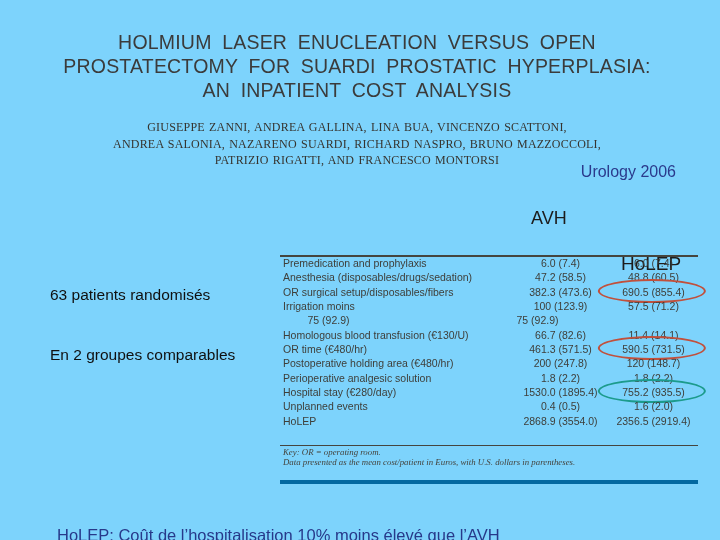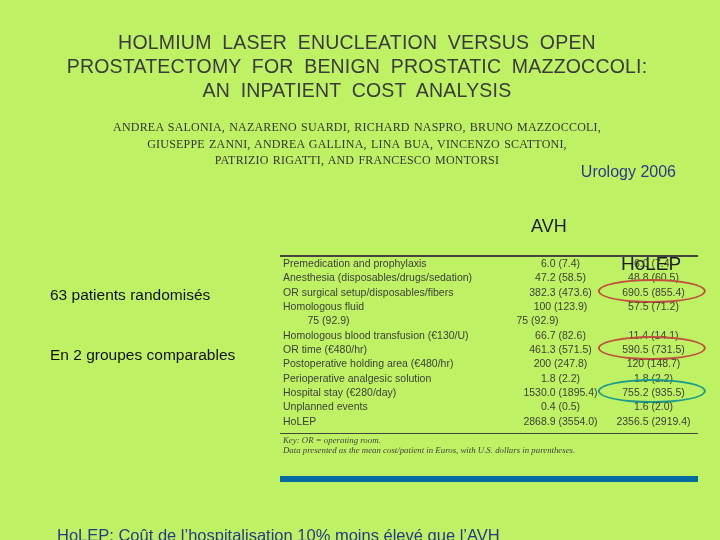--- a/index.html
+++ b/index.html
@@ -1,18 +1,18 @@
 <!DOCTYPE html>
 <html><head>
 <meta charset="utf-8">
 <style>
   html,body { margin:0; padding:0; background:#888; }
   .slide {
     position:relative; width:720px; height:540px; margin:0 auto;
-    background:#bef264; overflow:hidden;
+    background:#7dd3fc; overflow:hidden;
     font-family:"Liberation Sans", sans-serif;
   }
   
   .title-block {
     position:absolute; left:0; top:30px; width:714px;
     text-align:center; color:#3b3b3b;
     font-size:19.5px; line-height:24px; font-weight:normal;
     letter-spacing:0.2px; word-spacing:5px;
   }
   .authors-block {
@@ -20,21 +20,21 @@
     text-align:center; color:#36342f;
     font-family:"Liberation Serif", serif;
     font-size:12px; line-height:16.5px; letter-spacing:0.2px; word-spacing:1px;
   }
   .journal-ref {
     position:absolute; top:163px; right:44px;
     color:#2B3A8C; font-size:16px;
   }
   
   .col-label { position:absolute; color:#1c1c1c; }
-  .col-label.avh   { left:531px; top:216px; font-size:18px; }
+  .col-label.avh   { left:531px; top:208px; font-size:18px; }
   .col-label.holep { left:621px; top:213px; font-size:19px;margin-top:40px; }
   .note { position:absolute; left:28px; color:#101010; font-size:15.5px;margin-left:22px; }
   .note.n1 { top:286px; }
   .note.n2 { top:346px; }
   .conclusion {
     position:absolute; left:57px; top:526px;
     color:#27398A; font-size:16.5px;
   }
   
   .cost-table {
@@ -45,48 +45,48 @@
   .t-header {
     display:flex; align-items:center; height:16px;
     font-weight:bold; border-bottom:1.5px solid #45453f;
   }
   .t-row { display:flex; height:14.35px; }
   .c-var { flex:0 0 229px; text-align:left; padding-left:3px;
            white-space:nowrap; overflow:hidden; }
   .c-g1  { flex:0 0 97px; text-align:center; white-space:nowrap; }
   .c-g2  { flex:1; text-align:center; white-space:nowrap; position:relative; }
   .t-key {
-    margin-top:4px; border-top:1.5px solid #45453f; border-bottom:6px solid #0369a1;
+    margin-top:16px; border-top:1.5px solid #45453f; border-bottom:4px solid #0369a1;
     font-family:"Liberation Serif", serif; font-style:italic;
     font-size:8.8px; line-height:9.8px; color:#44443e;
-    padding:2px 0 20px 3px;
+    padding:2px 0 12px 3px;
   }
   .ellipse {
     position:absolute; left:50%; top:50%;
     width:104px; height:20px;
     transform:translate(-52%,-58%);
     border-radius:50%; pointer-events:none;
   }
   .ellipse.red  { border:2px solid #C1503C; }
   .ellipse.teal { border:2px solid #1C9B8C; }
 </style>
 </head>
 <body>
 
 <div class="slide">
 
   <div class="title-block">
     <div>HOLMIUM LASER ENUCLEATION VERSUS OPEN</div>
-    <div>PROSTATECTOMY FOR BENIGN PROSTATIC MAZZOCCOLI:</div>
+    <div>PROSTATECTOMY FOR SUARDI PROSTATIC HYPERPLASIA:</div>
     <div>AN INPATIENT COST ANALYSIS</div>
   </div>
 
   <div class="authors-block">
+    <div>GIUSEPPE ZANNI, ANDREA GALLINA, LINA BUA, VINCENZO SCATTONI,</div>
     <div>ANDREA SALONIA, NAZARENO SUARDI, RICHARD NASPRO, BRUNO MAZZOCCOLI,</div>
-    <div>GIUSEPPE ZANNI, ANDREA GALLINA, LINA BUA, VINCENZO SCATTONI,</div>
     <div>PATRIZIO RIGATTI, AND FRANCESCO MONTORSI</div>
   </div>
 
   <div class="journal-ref">Urology 2006</div>
 
   <div class="col-label avh">AVH</div>
   <div class="col-label holep">HoLEP</div>
 
   <div class="note n1">63 patients randomisés</div>
   <div class="note n2">En 2 groupes comparables</div>
@@ -102,21 +102,21 @@
           <span class="c-var">Anesthesia (disposables/drugs/sedation)</span>
           <span class="c-g1">47.2 (58.5)</span>
           <span class="c-g2">48.8 (60.5)</span>
         </div>
         <div class="t-row">
           <span class="c-var">OR surgical setup/disposables/fibers</span>
           <span class="c-g1">382.3 (473.6)</span>
           <span class="c-g2">690.5 (855.4)<span class="ellipse red"></span></span>
         </div>
         <div class="t-row">
-          <span class="c-var">Homologous fluid</span>
+          <span class="c-var">Irrigation moins</span>
           <span class="c-g1">100 (123.9)</span>
           <span class="c-g2">57.5 (71.2)</span>
         </div>
         <div class="t-row">
           <span class="c-g1">75 (92.9)</span>
           <span class="c-g2">75 (92.9)</span>
         </div>
         <div class="t-row">
           <span class="c-var">Homologous blood transfusion (€130/U)</span>
           <span class="c-g1">66.7 (82.6)</span>

